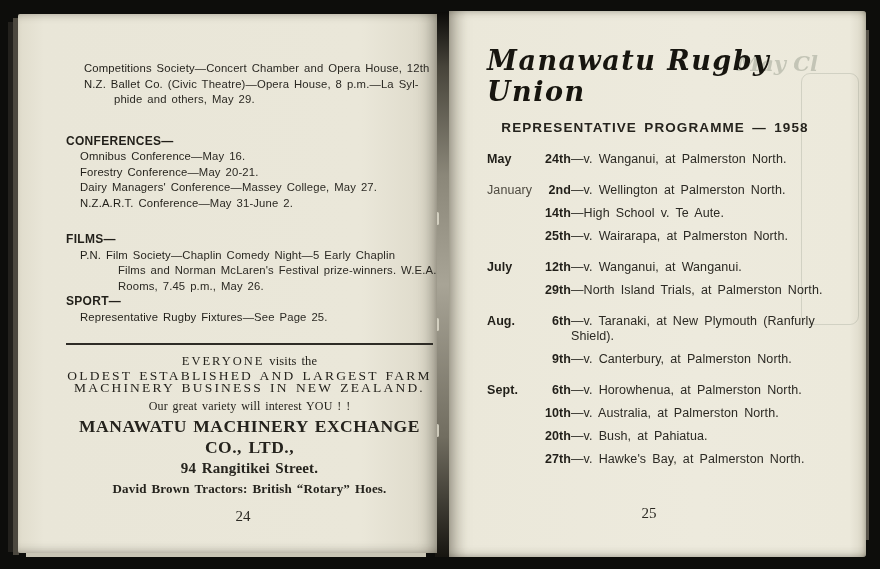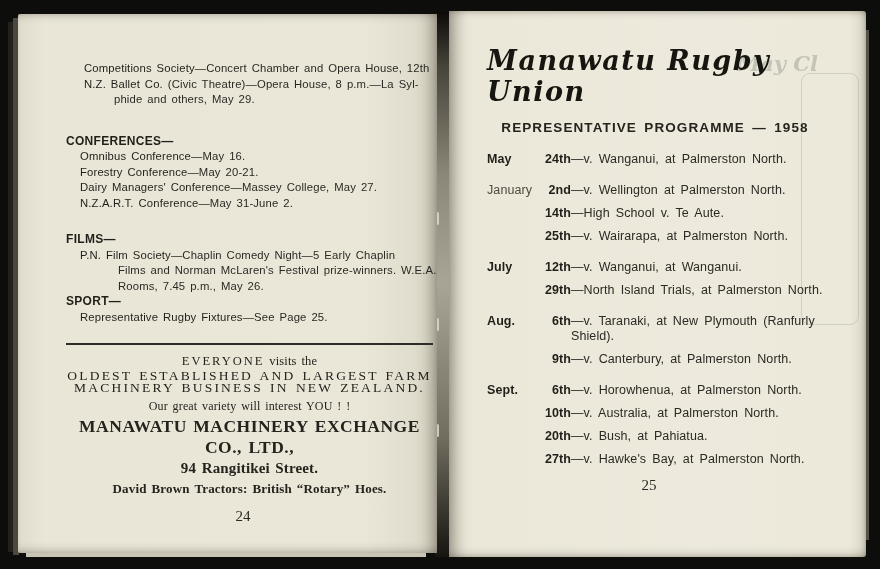--- a/index.html
+++ b/index.html
@@ -36,21 +36,21 @@
   .ad p{margin:0;}
   .ad-l1{font-size:12.5px;}
   .ad-caps{letter-spacing:2px;}
   .ad-l2,.ad-l3{font-size:13.5px;letter-spacing:2.2px;line-height:12.5px;}
   .ad-l4{font-size:12px;margin-top:4px !important;}
   .ad-l5,.ad-l6{font-size:17.5px;font-weight:bold;letter-spacing:.5px;line-height:17px;margin-top:4px !important;}
   .ad-l7{font-size:15px;font-weight:bold;margin-top:5px !important;}
   .ad-l8{font-size:13px;font-weight:bold;margin-top:4px !important;}
   .pagenum{position:absolute;font-family:"Liberation Serif",serif;font-size:15px;color:#2b2923;}
   .pn-left{left:205px;top:494px;width:40px;text-align:center;}
-  .pn-right{left:185px;top:466px;width:30px;text-align:center;}
+  .pn-right{left:185px;top:494px;width:30px;text-align:center;}
   
   .right-content{position:absolute;left:38px;top:34px;width:336px;color:#2b2923;}
   .mru-title{margin:0;font-family:"DejaVu Serif",serif;font-style:italic;font-weight:bold;
      font-size:27px;letter-spacing:1.5px;color:#17150f;}
   .mru-sub{margin:13px 0 0 0;text-align:center;font-size:13.5px;font-weight:bold;
      letter-spacing:1.1px;word-spacing:2.5px;color:#25231d;}
   .fixtures{margin-top:17px;font-size:12.5px;word-spacing:2.5px;letter-spacing:.1px;}
   .fx-group{margin-bottom:16px;}
   .fx-row{display:flex;line-height:15px;margin-bottom:8px;}
   .fx-month{flex:none;width:38px;font-weight:bold;color:#211f19;}

